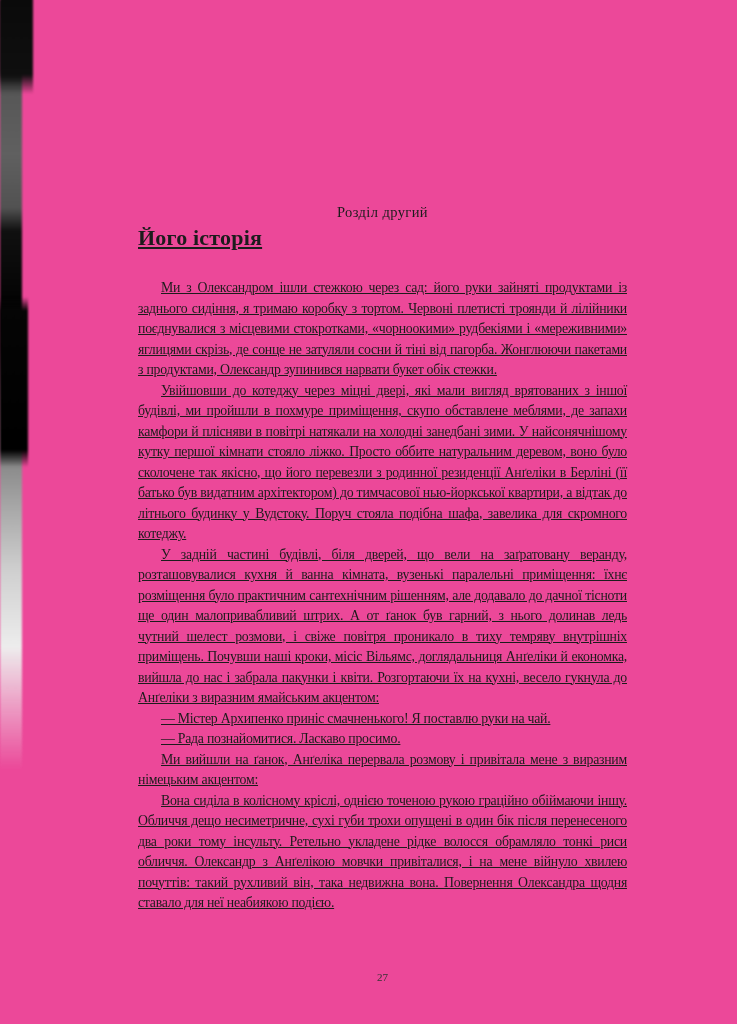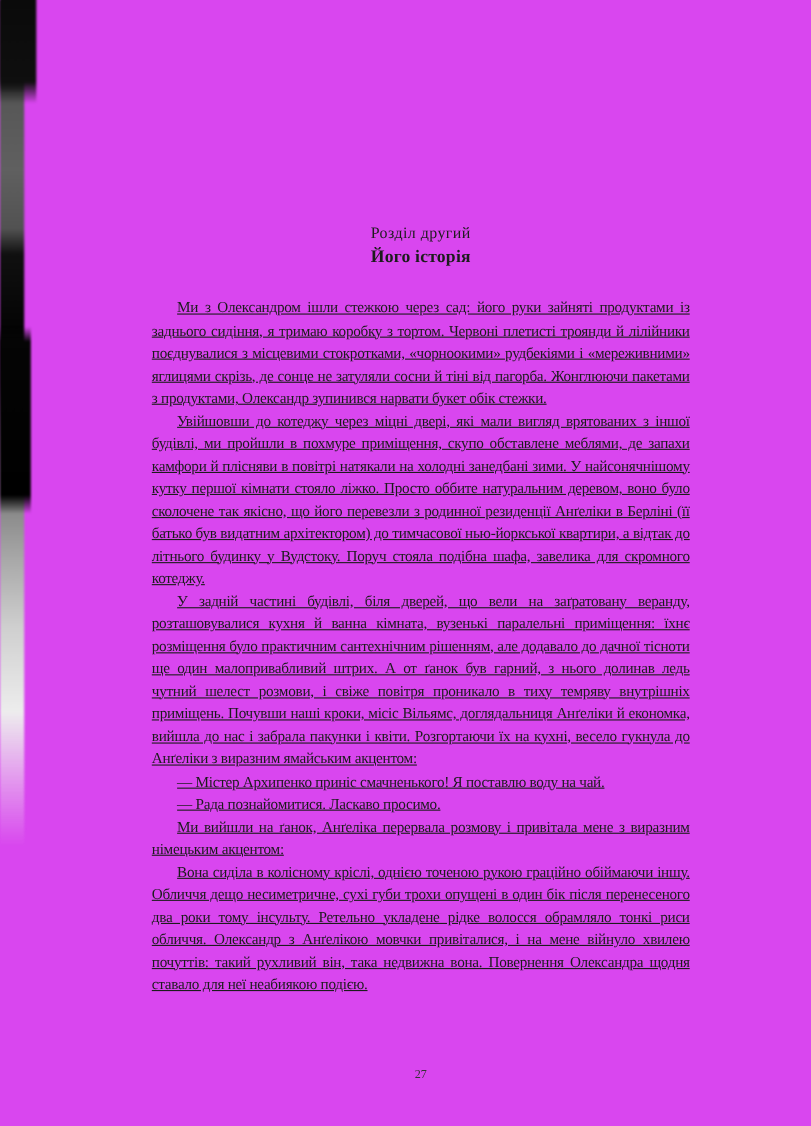--- a/index.html
+++ b/index.html
@@ -10,21 +10,21 @@
     body {
       width: 737px;
       height: 1024px;
       position: relative;
       overflow: hidden;
       font-family: "Liberation Serif", serif;
     }
     .page {
       position: absolute;
       inset: 0;
-      background: #d946ef;
+      background: #ec4899;
     }
     
     .edge {
       position: absolute;
       left: 0;
       filter: blur(1.2px);
       pointer-events: none;
     }
     .edge-main {
       top: 0;
@@ -55,25 +55,25 @@
       width: 489px;
       top: 204px;
       color: #1c1c1c;
     }
     .chapter-label {
       text-align: center;
       font-size: 14.5px;
       letter-spacing: 0.4px;
     }
     .chapter-title {
-      text-align: center;
-      font-size: 16px;
+      font-size: 22px;
       font-weight: bold;
       margin: 4px 0 0 0;
       letter-spacing: 0.2px;
+      text-decoration: underline;
     }
     .body-text {
       margin-top: 27px;
       font-size: 13.8px;
       line-height: 20.5px;
       letter-spacing: -0.25px;
       text-align: justify;
     }
     .body-text p {
       margin: 0;
@@ -100,21 +100,21 @@
   <div class="edge edge-mid"></div>
 
   <div class="content">
     <div class="chapter-label">Розділ другий</div>
     <div class="chapter-title">Його історія</div>
 
     <div class="body-text">
       <p>Ми з Олександром ішли стежкою через сад: його руки зайняті продуктами із заднього сидіння, я тримаю коробку з тортом. Червоні плетисті троянди й лілійники поєднувалися з місцевими стокротками, «чорноокими» рудбекіями і «мереживними» яглицями скрізь, де сонце не затуляли сосни й тіні від пагорба. Жонглюючи пакетами з продуктами, Олександр зупинився нарвати букет обік стежки.</p>
       <p>Увійшовши до котеджу через міцні двері, які мали вигляд врятованих з іншої будівлі, ми пройшли в похмуре приміщення, скупо обставлене меблями, де запахи камфори й плісняви в повітрі натякали на холодні занедбані зими. У найсонячнішому кутку першої кімнати стояло ліжко. Просто оббите натуральним деревом, воно було сколочене так якісно, що його перевезли з родинної резиденції Анґеліки в Берліні (її батько був видатним архітектором) до тимчасової нью-йоркської квартири, а відтак до літнього будинку у Вудстоку. Поруч стояла подібна шафа, завелика для скромного котеджу.</p>
       <p>У задній частині будівлі, біля дверей, що вели на заґратовану веранду, розташовувалися кухня й ванна кімната, вузенькі паралельні приміщення: їхнє розміщення було практичним сантехнічним рішенням, але додавало до дачної тісноти ще один малопривабливий штрих. А от ґанок був гарний, з нього долинав ледь чутний шелест розмови, і свіже повітря проникало в тиху темряву внутрішніх приміщень. Почувши наші кроки, місіс Вільямс, доглядальниця Анґеліки й економка, вийшла до нас і забрала пакунки і квіти. Розгортаючи їх на кухні, весело гукнула до Анґеліки з виразним ямайським акцентом:</p>
-      <p>— Містер Архипенко приніс смачненького! Я поставлю воду на чай.</p>
+      <p>— Містер Архипенко приніс смачненького! Я поставлю руки на чай.</p>
       <p>— Рада познайомитися. Ласкаво просимо.</p>
       <p>Ми вийшли на ґанок, Анґеліка перервала розмову і привітала мене з виразним німецьким акцентом:</p>
       <p>Вона сиділа в колісному кріслі, однією точеною рукою граційно обіймаючи іншу. Обличчя дещо несиметричне, сухі губи трохи опущені в один бік після перенесеного два роки тому інсульту. Ретельно укладене рідке волосся обрамляло тонкі риси обличчя. Олександр з Анґелікою мовчки привіталися, і на мене війнуло хвилею почуттів: такий рухливий він, така недвижна вона. Повернення Олександра щодня ставало для неї неабиякою подією.</p>
     </div>
   </div>
 
   <div class="page-number">27</div>
 </div>
 
 </body></html>

